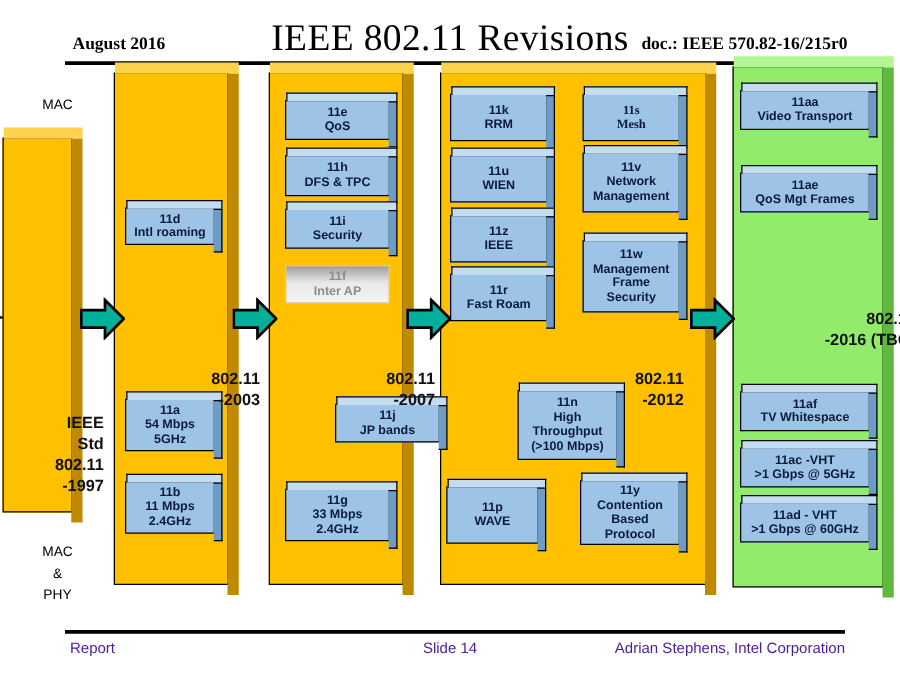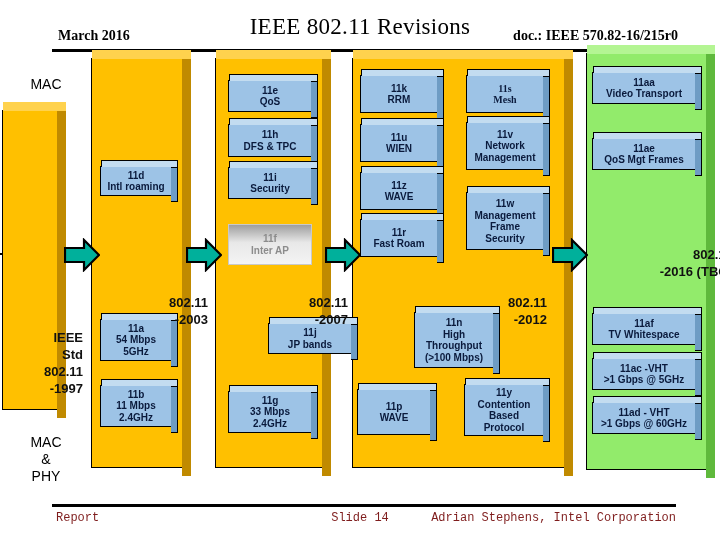--- a/index.html
+++ b/index.html
@@ -4,36 +4,36 @@
 <style>
   html,body{margin:0;padding:0;background:#ffffff;}
   body{width:720px;height:540px;position:relative;overflow:hidden;
        font-family:"Liberation Sans",sans-serif;}
 
   
   #header{position:absolute;left:0;top:0;width:720px;height:52px;}
   #hdr-date{position:absolute;left:58px;top:28px;font-family:"Liberation Serif",serif;
             font-weight:bold;font-size:14px;color:#000;white-space:nowrap;}
   #hdr-title{position:absolute;left:0;top:14px;width:720px;text-align:center;
-             font-family:"Liberation Serif",serif;font-size:23px;color:#000;
+             font-family:"Liberation Serif",serif;font-size:30px;color:#000;
              letter-spacing:.3px;}
   #hdr-doc{position:absolute;right:42px;top:28px;font-family:"Liberation Serif",serif;
            font-weight:bold;font-size:14px;color:#000;white-space:nowrap;}
   #hdr-rule{position:absolute;left:52px;top:49px;width:624px;height:3px;background:#000;}
 
   
   #foot-rule{position:absolute;left:52px;top:504px;width:624px;height:3px;background:#000;}
-  .foot-txt{position:absolute;top:511px;font-family:Liberation Mono, monospace;
-            font-size:12px;color:#7f1d1d;white-space:nowrap;}
+  .foot-txt{position:absolute;top:511px;font-family:Liberation Sans, sans-serif;
+            font-size:12px;color:#4c1d95;white-space:nowrap;}
   #foot-left{left:56px;}
   #foot-center{left:0;width:720px;text-align:center;}
   #foot-right{right:44px;}
 
   
-  .side-label{position:absolute;font-size:14px;color:#000;text-align:center;
+  .side-label{position:absolute;font-size:11px;color:#000;text-align:center;
               line-height:17px;white-space:pre-line;}
   #label-mac{left:14px;top:76px;width:64px;}
   #label-macphy{left:14px;top:434px;width:64px;}
 
   
   .dash{position:absolute;height:0;border-top:2px dashed #000;}
   #dash-left{left:0px;top:253px;width:14px;}
   #dash-right{left:706px;top:232px;width:14px;border-top:2px solid #000;
               height:44px;border-left:2px dashed #000;border-top:none;}
 
@@ -81,21 +81,21 @@
   .fbox.grey .btxt{color:#8C8C8C;}
 
   
   .arrow{position:absolute;z-index:6;}
   .arrow svg{display:block;}
 </style>
 </head>
 <body>
 
 <div id="header">
-  <div id="hdr-date">March 2016</div>
+  <div id="hdr-date">August 2016</div>
   <div id="hdr-title">IEEE 802.11 Revisions</div>
   <div id="hdr-doc">doc.: IEEE 570.82-16/215r0</div>
   <div id="hdr-rule"></div>
 </div>
 
 <div class="side-label" id="label-mac">MAC</div>
 <div class="side-label" id="label-macphy">MAC
 &amp;
 PHY</div>
 
@@ -155,21 +155,21 @@
   <div class="bside"></div>
   <div class="btxt">11h
 DFS &amp; TPC</div>
 </div>
 <div class="fbox" style="left:228px;top:167px;width:84px;height:32px;">
   <div class="btop"></div>
   <div class="bside"></div>
   <div class="btxt">11i
 Security</div>
 </div>
-<div class="fbox grey" style="left:228px;top:212px;width:84px;height:41px;margin-top:12px;">
+<div class="fbox grey" style="left:228px;top:212px;width:84px;height:31px;">
   <div class="btxt">11f
 Inter AP</div>
 </div>
 <div class="fbox" style="left:228px;top:323px;width:84px;height:31px;margin-left:40px;">
   <div class="btop"></div>
   <div class="bside"></div>
   <div class="btxt">11j
 JP bands</div>
 </div>
 <div class="fbox" style="left:228px;top:391px;width:84px;height:42px;">
@@ -208,21 +208,21 @@
   <div class="btop"></div>
   <div class="bside"></div>
   <div class="btxt">11v
 Network
 Management</div>
 </div>
 <div class="fbox" style="left:360px;top:172px;width:78px;height:38px;">
   <div class="btop"></div>
   <div class="bside"></div>
   <div class="btxt">11z
-WAVE</div>
+IEEE</div>
 </div>
 <div class="fbox" style="left:466px;top:192px;width:78px;height:58px;">
   <div class="btop"></div>
   <div class="bside"></div>
   <div class="btxt">11w
 Management
 Frame
 Security</div>
 </div>
 <div class="fbox" style="left:360px;top:219px;width:78px;height:38px;">

